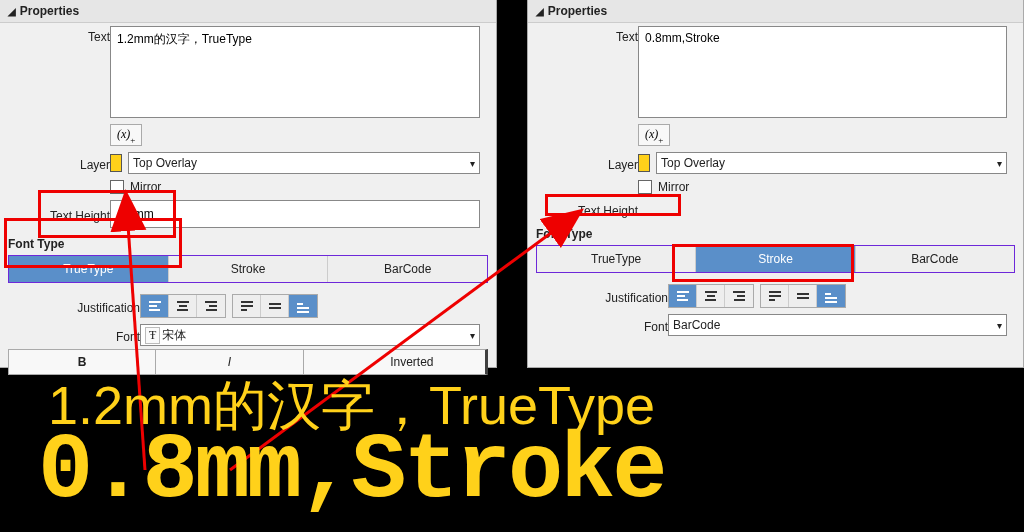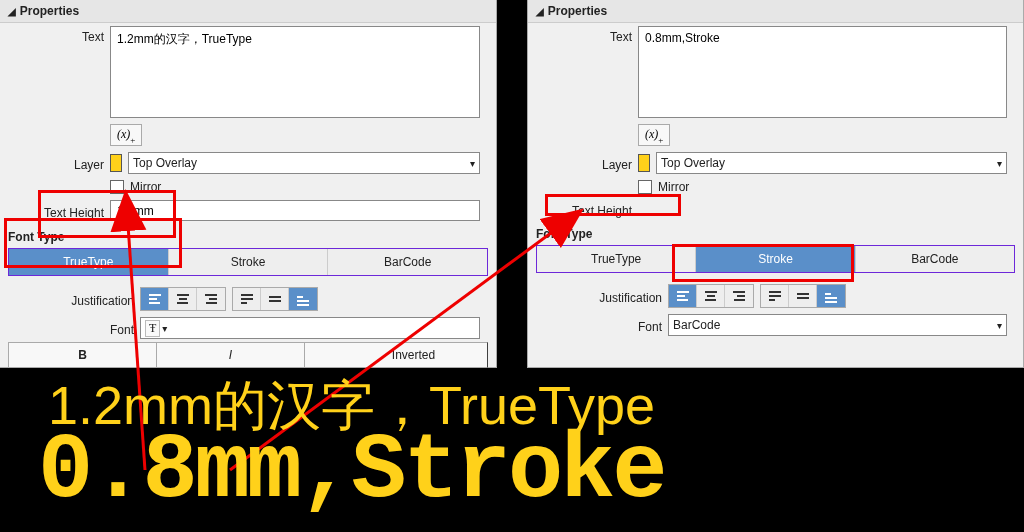--- a/index.html
+++ b/index.html
@@ -32,21 +32,21 @@
   .tri { font-size: 10px; }
   .row {
     display: flex;
     align-items: flex-start;
     padding: 3px 8px 3px 0;
   }
   .row.alg-center { align-items: center; }
   .label-col {
     width: 110px;
     text-align: right;
-    padding-right: 6px;
+    padding-right: 0;
     padding-top: 4px;
     white-space: nowrap;
   }
   .field-col {
     flex: 1;
     display: flex;
     align-items: center;
     gap: 6px;
     padding-right: 8px;
   }
@@ -60,21 +60,21 @@
     border: 1px solid #888;
     background: #fff;
   }
   input[type=text] {
     width: 100%;
     font-family: inherit;
     font-size: 12px;
     padding: 3px 6px;
     border: 1px solid #888;
     background: #fff;
-    height: 21px;
+    height: 28px;
   }
   .xbtn {
     border: 1px solid #aaa;
     background: #f8f8f8;
     padding: 2px 6px;
     font-family: "Times New Roman", serif;
     font-style: italic;
     font-size: 12px;
     position: relative;
   }
@@ -136,21 +136,21 @@
   .just-icon { display:flex; flex-direction:column; gap:2px;}
   .just-icon span { display:block; height:2px; background:#333;}
   .just-btn.active .just-icon span { background:#fff;}
   .btn-row {
     display:flex; margin: 0 8px 4px 8px;
   }
   .btn-row .bbtn {
     flex:1; border:1px solid #aaa; border-right:none;
     padding:5px 0; text-align:center; background:#f8f8f8;
   }
-  .btn-row .bbtn:last-child{border-right:1px solid #404040;padding-left:35px;}
+  .btn-row .bbtn:last-child{border-right:3px solid #404040;padding-left:35px;}
   .font-prefix-icon {
     font-family: serif;
     border:1px solid #bbb;
     padding: 0 3px;
     margin-right:2px;
     background:#fafafa;
   }
   
   .hl { position:absolute; border:3px solid #e00; pointer-events:none; }
   .hl.h1 { left:38px; top:190px; width:138px; height:48px; }
@@ -282,20 +282,21 @@
           </div>
       </div>
     </div>
   </div>
 
   <div class="row alg-center">
     <div class="label-col" style="width:140px;">Font</div>
     <div class="field-col">
       <div class="dropdown">
         <span class="font-prefix-icon">Ŧ</span>
+        <span class="dd-text">宋体</span>
         <span class="dd-arrow">▾</span>
       </div>
     </div>
   </div>
 
   <div class="btn-row">
     <div class="bbtn"><b>B</b></div>
     <div class="bbtn"><i>I</i></div>
     <div class="bbtn">Inverted</div>
   </div>

